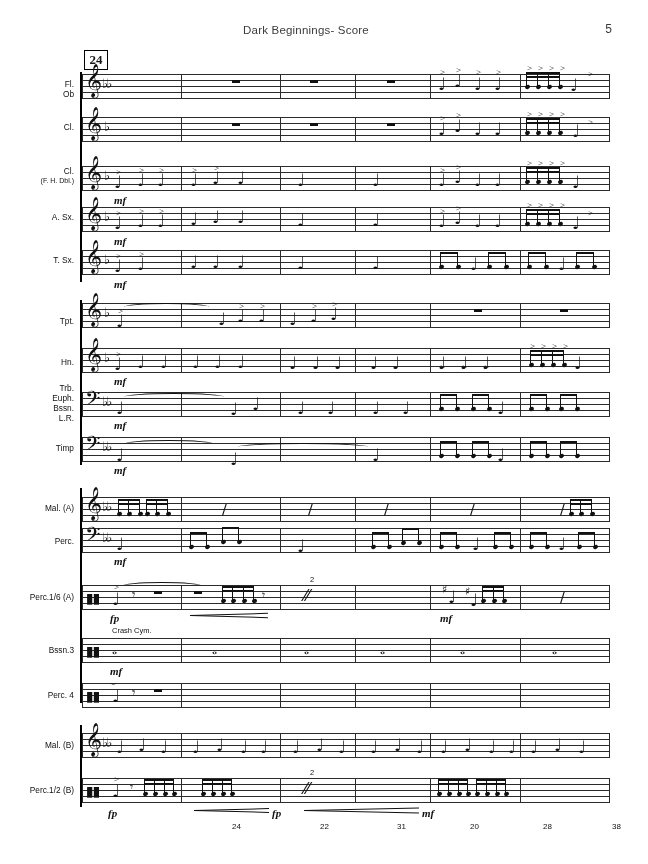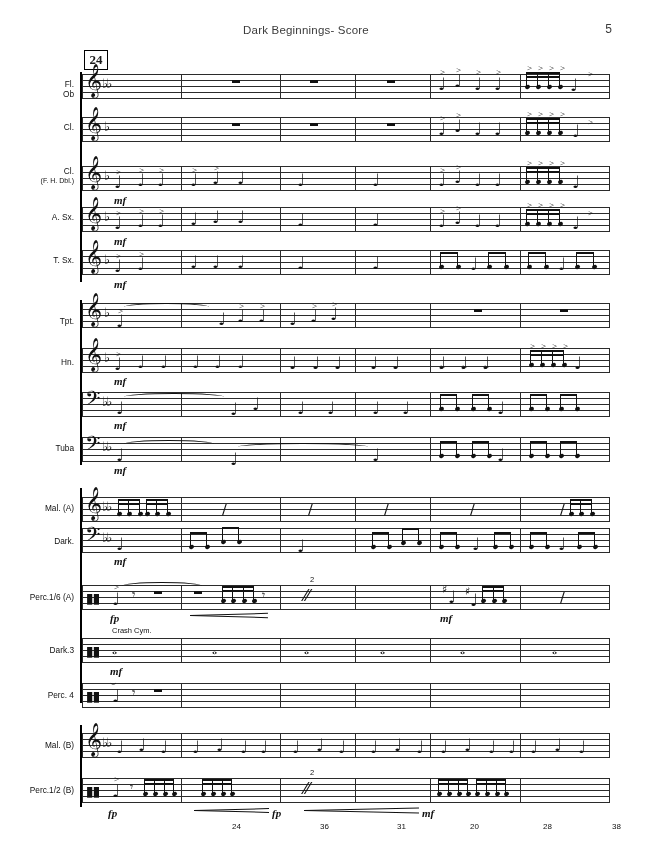--- a/index.html
+++ b/index.html
@@ -566,20 +566,26 @@
         <div class="head" style="left:32px;"></div>
     </div>
     <span class="accent" style="left:448px;top:-7px;">&gt;</span>
     <span class="accent" style="left:459px;top:-7px;">&gt;</span>
     <span class="accent" style="left:470px;top:-7px;">&gt;</span>
     <span class="accent" style="left:481px;top:-7px;">&gt;</span>
     <span class="g note" style="left:492px;top:7px;">♩</span>
     <span class="dyn" style="left:32px;top:27px;">mf</span>
   </div>
 
+  <div class="staff-label" style="top:383px;">
+    <div>Trb.</div>
+    <div>Euph.</div>
+    <div>Bssn.</div>
+    <div>L.R.</div>
+  </div>
   <div class="staff" style="top:392px;">
     <div class="line l0"></div>
       <div class="line l1"></div>
       <div class="line l2"></div>
       <div class="line l3"></div>
       <div class="line l4"></div>
     <span class="clef bass">𝄢</span>
     <span class="keysig" style="left:20px;">♭♭</span>
     <div class="barline" style="left:0;"></div>
     <div class="barline" style="left:99px;"></div>
@@ -622,21 +628,21 @@
       <div class="beam" style="left:0;width:17px;"></div>
       <div class="stem" style="left:0;"></div>
         <div class="head" style="left:-1px;"></div>
       <div class="stem" style="left:16px;"></div>
         <div class="head" style="left:15px;"></div>
     </div>
     <span class="dyn" style="left:32px;top:27px;">mf</span>
   </div>
 
   <div class="staff-label" style="top:443px;">
-    <div>Tuba</div>
+    <div>Timp</div>
   </div>
   <div class="staff" style="top:437px;">
     <div class="line l0"></div>
       <div class="line l1"></div>
       <div class="line l2"></div>
       <div class="line l3"></div>
       <div class="line l4"></div>
     <span class="clef bass">𝄢</span>
     <span class="keysig" style="left:20px;">♭♭</span>
     <div class="barline" style="left:0;"></div>
@@ -734,21 +740,21 @@
       <div class="stem" style="left:0;"></div>
         <div class="head" style="left:-1px;"></div>
       <div class="stem" style="left:10px;"></div>
         <div class="head" style="left:9px;"></div>
       <div class="stem" style="left:21px;"></div>
         <div class="head" style="left:20px;"></div>
     </div>
   </div>
 
   <div class="staff-label" style="top:536px;">
-    <div>Dark.</div>
+    <div>Perc.</div>
   </div>
   <div class="staff" style="top:528px;">
     <div class="line l0"></div>
       <div class="line l1"></div>
       <div class="line l2"></div>
       <div class="line l3"></div>
       <div class="line l4"></div>
     <span class="clef bass">𝄢</span>
     <span class="keysig" style="left:20px;">♭♭</span>
     <div class="barline" style="left:0;"></div>
@@ -876,21 +882,21 @@
         <div class="head" style="left:10px;"></div>
       <div class="stem" style="left:21px;"></div>
         <div class="head" style="left:20px;"></div>
     </div>
     <span class="g" style="left:478px;top:5px;font-size:14px;">/</span>
     <span class="dyn" style="left:28px;top:27px;">fp</span>
     <span class="dyn" style="left:358px;top:27px;">mf</span>
   </div>
 
   <div class="staff-label" style="top:645px;">
-    <div>Dark.3</div>
+    <div>Bssn.3</div>
   </div>
   <div class="staff" style="top:638px;">
     <div class="line l0"></div>
       <div class="line l1"></div>
       <div class="line l2"></div>
       <div class="line l3"></div>
       <div class="line l4"></div>
     <span class="clef perc">▮▮</span>
     <div class="barline" style="left:0;"></div>
     <div class="barline" style="left:99px;"></div>
@@ -1051,19 +1057,19 @@
     <div class="hairpin" style="left:222px;top:32px;width:115px;">
       <div class="a" style="transform: rotate(1.2deg);"></div>
       <div class="b" style="transform: rotate(-1.2deg);"></div>
     </div>
     <span class="dyn" style="left:26px;top:29px;">fp</span>
     <span class="dyn" style="left:190px;top:29px;">fp</span>
     <span class="dyn" style="left:340px;top:29px;">mf</span>
   </div>
 
   <div class="measure-num" style="left:232px;top:822px;">24</div>
-  <div class="measure-num" style="left:320px;top:822px;">36</div>
+  <div class="measure-num" style="left:320px;top:822px;">22</div>
   <div class="measure-num" style="left:397px;top:822px;">31</div>
   <div class="measure-num" style="left:470px;top:822px;">20</div>
   <div class="measure-num" style="left:543px;top:822px;">28</div>
   <div class="measure-num" style="left:612px;top:822px;">38</div>
 
 </div>
 
 </body></html>

